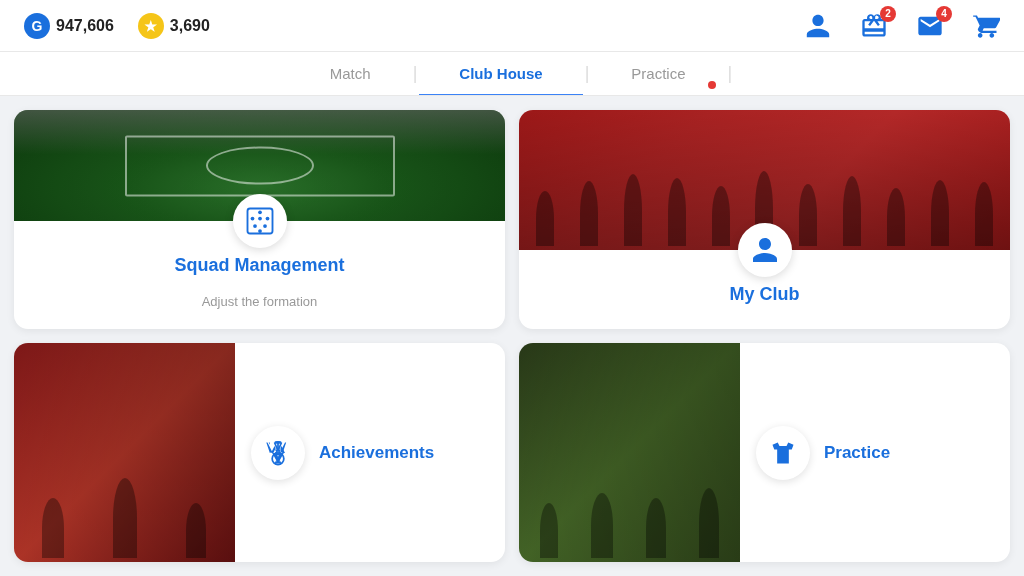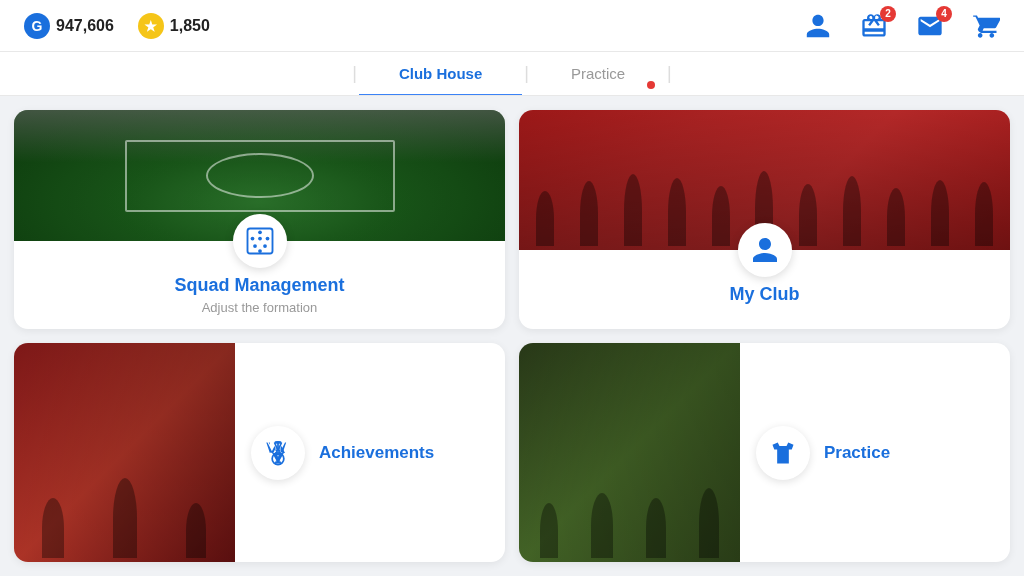--- a/index.html
+++ b/index.html
@@ -230,21 +230,21 @@
       flex-shrink: 0;
     }
     .card-title {
       font-size: 18px;
       font-weight: 700;
       color: #1a6fdd;
     }
     .card-subtitle {
       font-size: 13px;
       color: #999;
-      margin-top: 4px;
+      margin-top: 18px;
     }
 
     
     .card-top-section {
       position: relative;
       height: 140px;
     }
     .card-icon-overlap {
       position: absolute;
       bottom: -27px;
@@ -252,21 +252,21 @@
       transform: translateX(-50%);
       width: 54px; height: 54px;
       border-radius: 50%;
       background: #fff;
       display: flex; align-items: center; justify-content: center;
       box-shadow: 0 2px 10px rgba(0,0,0,0.15);
       z-index: 2;
     }
     .card-text-section {
       padding-top: 34px;
-      padding-bottom: 14px;
+      padding-bottom: 20px;
       text-align: center;
     }
 
     
     .card-horizontal {
       flex-direction: row;
       align-items: stretch;
     }
     .card-horizontal .card-image {
       width: 45%;
@@ -288,21 +288,21 @@
 <body>
 
 <div class="top-bar">
   <div class="top-bar-left">
     <div class="currency-item">
       <div class="coin-g">G</div>
       <span>947,606</span>
     </div>
     <div class="currency-item">
       <div class="coin-star">★</div>
-      <span>1,850</span>
+      <span>3,690</span>
     </div>
   </div>
   <div class="top-bar-right">
 
     <div class="icon-btn">
       <svg width="28" height="28" viewBox="0 0 24 24" fill="#1a6fdd">
         <path d="M12 12c2.7 0 4.8-2.1 4.8-4.8S14.7 2.4 12 2.4 7.2 4.5 7.2 7.2 9.3 12 12 12zm0 2.4c-3.2 0-9.6 1.6-9.6 4.8v2.4h19.2v-2.4c0-3.2-6.4-4.8-9.6-4.8z"></path>
       </svg>
     </div>
 
@@ -322,20 +322,23 @@
 
     <div class="icon-btn">
       <svg width="28" height="28" viewBox="0 0 24 24" fill="#1a6fdd">
         <path d="M7 18c-1.1 0-1.99.9-1.99 2S5.9 22 7 22s2-.9 2-2-.9-2-2-2zM1 2v2h2l3.6 7.59-1.35 2.45c-.16.28-.25.61-.25.96C5 16.1 6.9 18 9 18h12v-2H9.42c-.14 0-.25-.11-.25-.25l.03-.12.9-1.63H19c.75 0 1.41-.41 1.75-1.03l3.58-6.49c.08-.14.12-.31.12-.48 0-.55-.45-1-1-1H5.21l-.94-2H1zm16 16c-1.1 0-1.99.9-1.99 2s.89 2 1.99 2 2-.9 2-2-.9-2-2-2z"></path>
       </svg>
     </div>
   </div>
 </div>
 
 <div class="nav-bar">
+  <div class="nav-item">
+    <span>Match</span>
+  </div>
   <span class="nav-divider">|</span>
   <div class="nav-item active">
     <span>Club House</span>
   </div>
   <span class="nav-divider">|</span>
   <div class="nav-item" style="position:relative;">
     <span>Practice</span>
     <span style="position:absolute;bottom:6px;right:10px;width:8px;height:8px;background:#e53935;border-radius:50%;"></span>
   </div>
   <span class="nav-divider">|</span>

